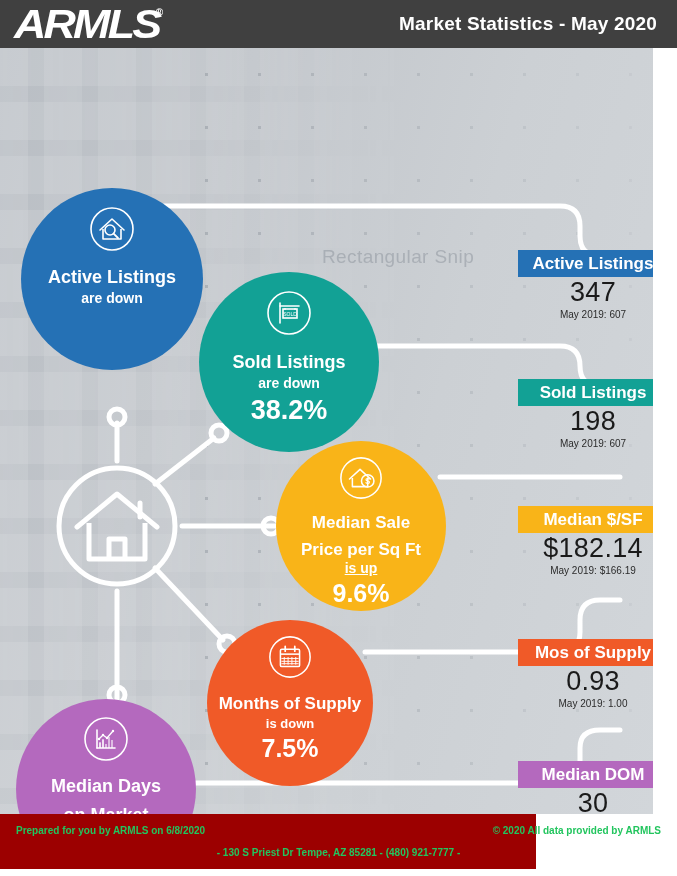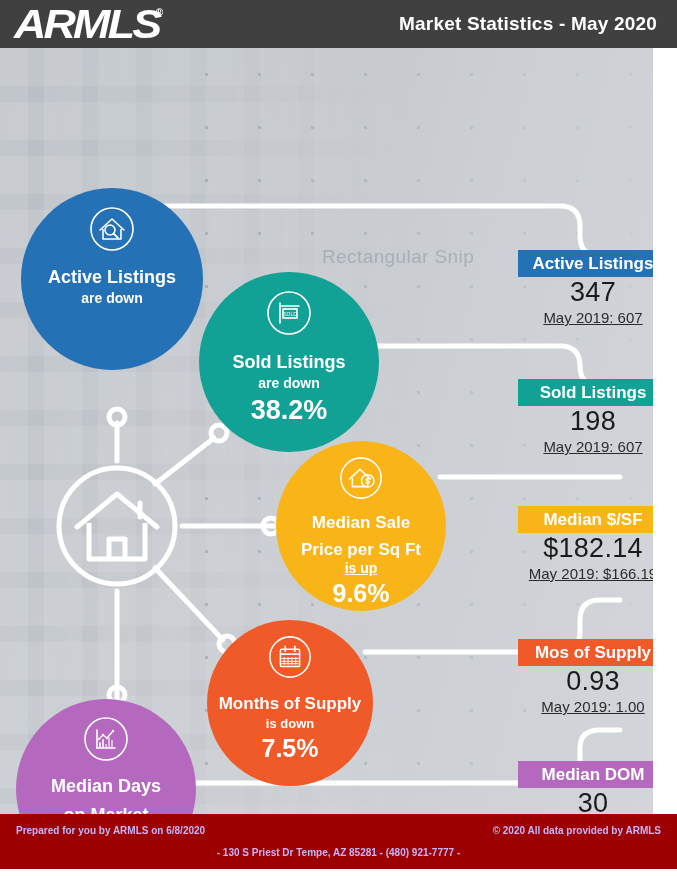--- a/index.html
+++ b/index.html
@@ -108,37 +108,37 @@
   
   .hub { position:absolute; left:52px; top:413px; width:130px; height:130px; }
 
   
   .card { position:absolute; width:150px; text-align:center; }
   .card-badge {
     height:27px; line-height:27px; color:#fff; font-weight:bold; font-size:17px;
     white-space:nowrap;
   }
   .card-value { font-size:27px; font-weight:normal; color:#1a1a1a; letter-spacing:.3px; }
-  .card-prev  { font-size:15px; color:#2b2b2b; margin-top:1px;text-decoration:underline; }
+  .card-prev  { font-size:10px; color:#2b2b2b; margin-top:1px; }
 
   #card-active { left:518px; top:202px; }
   #card-active .card-badge { background:#2571B5; }
   #card-sold   { left:518px; top:331px; }
   #card-sold .card-badge   { background:#12A195; }
   #card-price  { left:518px; top:458px; }
   #card-price .card-badge  { background:#F9B418; }
   #card-supply { left:518px; top:591px; }
   #card-supply .card-badge { background:#F05A28; }
   #card-dom    { left:518px; top:713px; }
   #card-dom .card-badge    { background:#B469BE; }
 
   
   .footer {
-    position:absolute; left:0; top:814px; width:677px; height:62px;
-    background:#9C0000; color:#c4b5fd;text-decoration:underline;
+    position:absolute; left:0; top:814px; width:536px; height:62px;
+    background:#9C0000; color:#22c55e;text-decoration:underline;
   }
   .footer-top {
     position:absolute; left:0; top:8px; width:677px; height:16px;
     display:flex; justify-content:space-between; align-items:center;
     padding:0 16px; font-size:10px; font-weight:bold;
   }
   .footer-bottom {
     position:absolute; left:0; top:33px; width:677px;
     text-align:center; font-size:10px; font-weight:bold;
   }

